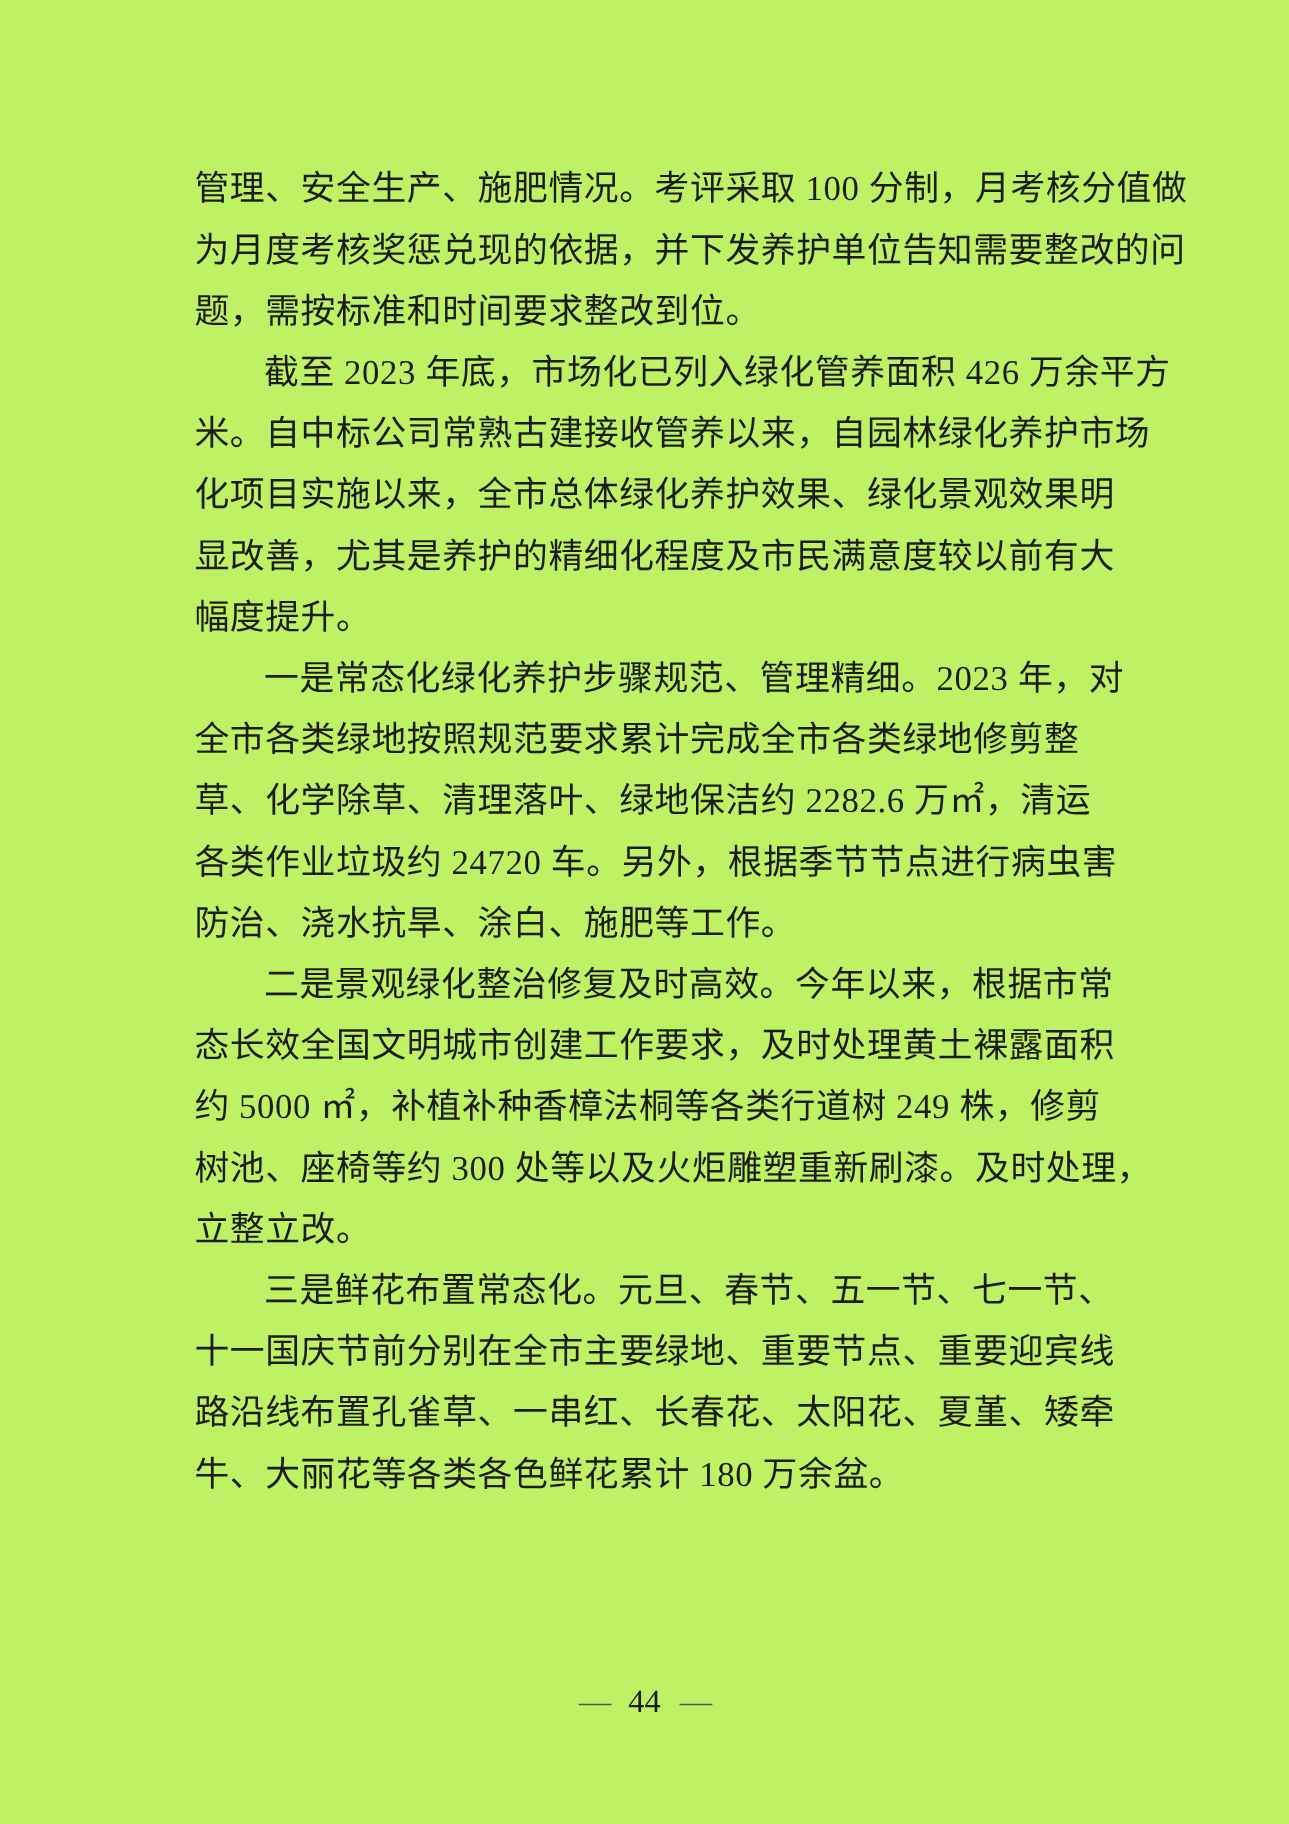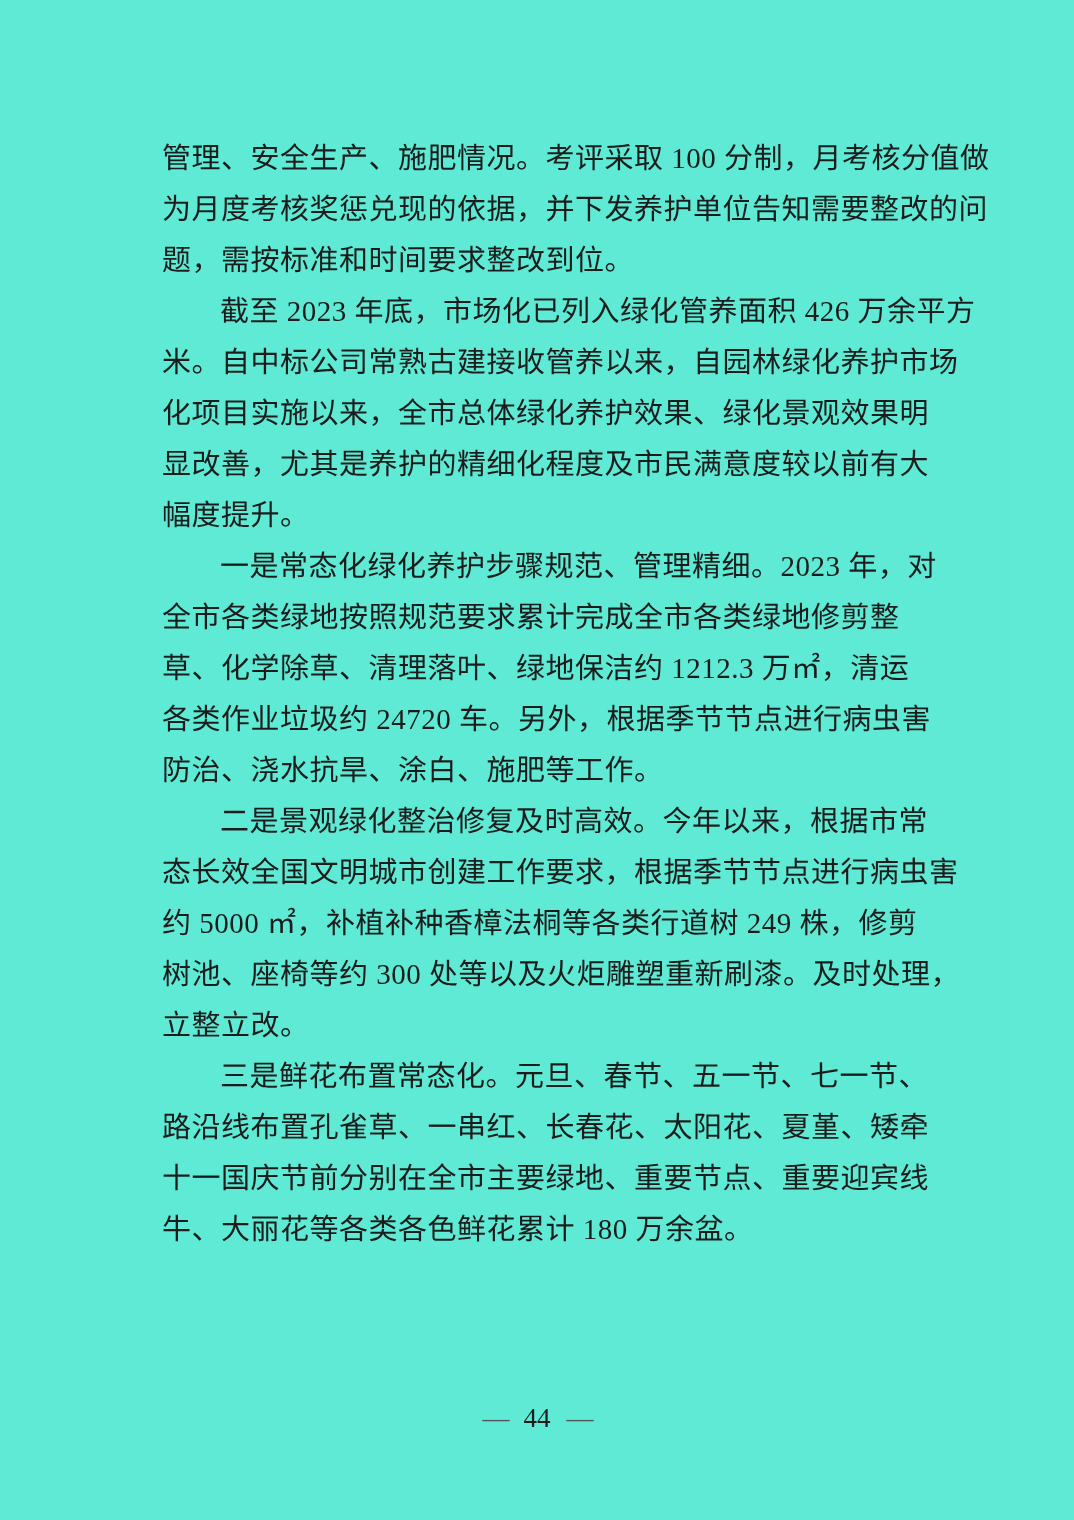--- a/index.html
+++ b/index.html
@@ -5,21 +5,21 @@
 <style>
   html, body {
     margin: 0;
     padding: 0;
     background: #ffffff;
   }
   .page {
     position: relative;
     width: 1074px;
     height: 1520px;
-    background: #5eead4;
+    background: #bef264;
     overflow: hidden;
     font-family: "Liberation Serif", "DejaVu Serif", serif;
   }
   .doc-body {
     position: absolute;
     left: 162px;
     top: 133px;
     width: 758px;
     font-size: 29px;
     line-height: 51px;
@@ -72,35 +72,35 @@
       <div class="para">
         <div class="line indent">截至 2023 年底，市场化已列入绿化管养面积 426 万余平方</div>
         <div class="line">米。自中标公司常熟古建接收管养以来，自园林绿化养护市场</div>
         <div class="line">化项目实施以来，全市总体绿化养护效果、绿化景观效果明</div>
         <div class="line">显改善，尤其是养护的精细化程度及市民满意度较以前有大</div>
         <div class="line">幅度提升。</div>
       </div>
       <div class="para">
         <div class="line indent">一是常态化绿化养护步骤规范、管理精细。2023 年，对</div>
         <div class="line">全市各类绿地按照规范要求累计完成全市各类绿地修剪整</div>
-        <div class="line">草、化学除草、清理落叶、绿地保洁约 1212.3 万㎡，清运</div>
+        <div class="line">草、化学除草、清理落叶、绿地保洁约 2282.6 万㎡，清运</div>
         <div class="line">各类作业垃圾约 24720 车。另外，根据季节节点进行病虫害</div>
         <div class="line">防治、浇水抗旱、涂白、施肥等工作。</div>
       </div>
       <div class="para">
         <div class="line indent">二是景观绿化整治修复及时高效。今年以来，根据市常</div>
-        <div class="line">态长效全国文明城市创建工作要求，根据季节节点进行病虫害</div>
+        <div class="line">态长效全国文明城市创建工作要求，及时处理黄土裸露面积</div>
         <div class="line">约 5000 ㎡，补植补种香樟法桐等各类行道树 249 株，修剪</div>
         <div class="line">树池、座椅等约 300 处等以及火炬雕塑重新刷漆。及时处理，</div>
         <div class="line">立整立改。</div>
       </div>
       <div class="para">
         <div class="line indent">三是鲜花布置常态化。元旦、春节、五一节、七一节、</div>
+        <div class="line">十一国庆节前分别在全市主要绿地、重要节点、重要迎宾线</div>
         <div class="line">路沿线布置孔雀草、一串红、长春花、太阳花、夏堇、矮牵</div>
-        <div class="line">十一国庆节前分别在全市主要绿地、重要节点、重要迎宾线</div>
         <div class="line">牛、大丽花等各类各色鲜花累计 180 万余盆。</div>
       </div>
     </main>
 
   <footer class="page-footer">
     <span class="dash">—</span><span class="num">44</span><span class="dash">—</span>
   </footer>
 
 </div>
 

